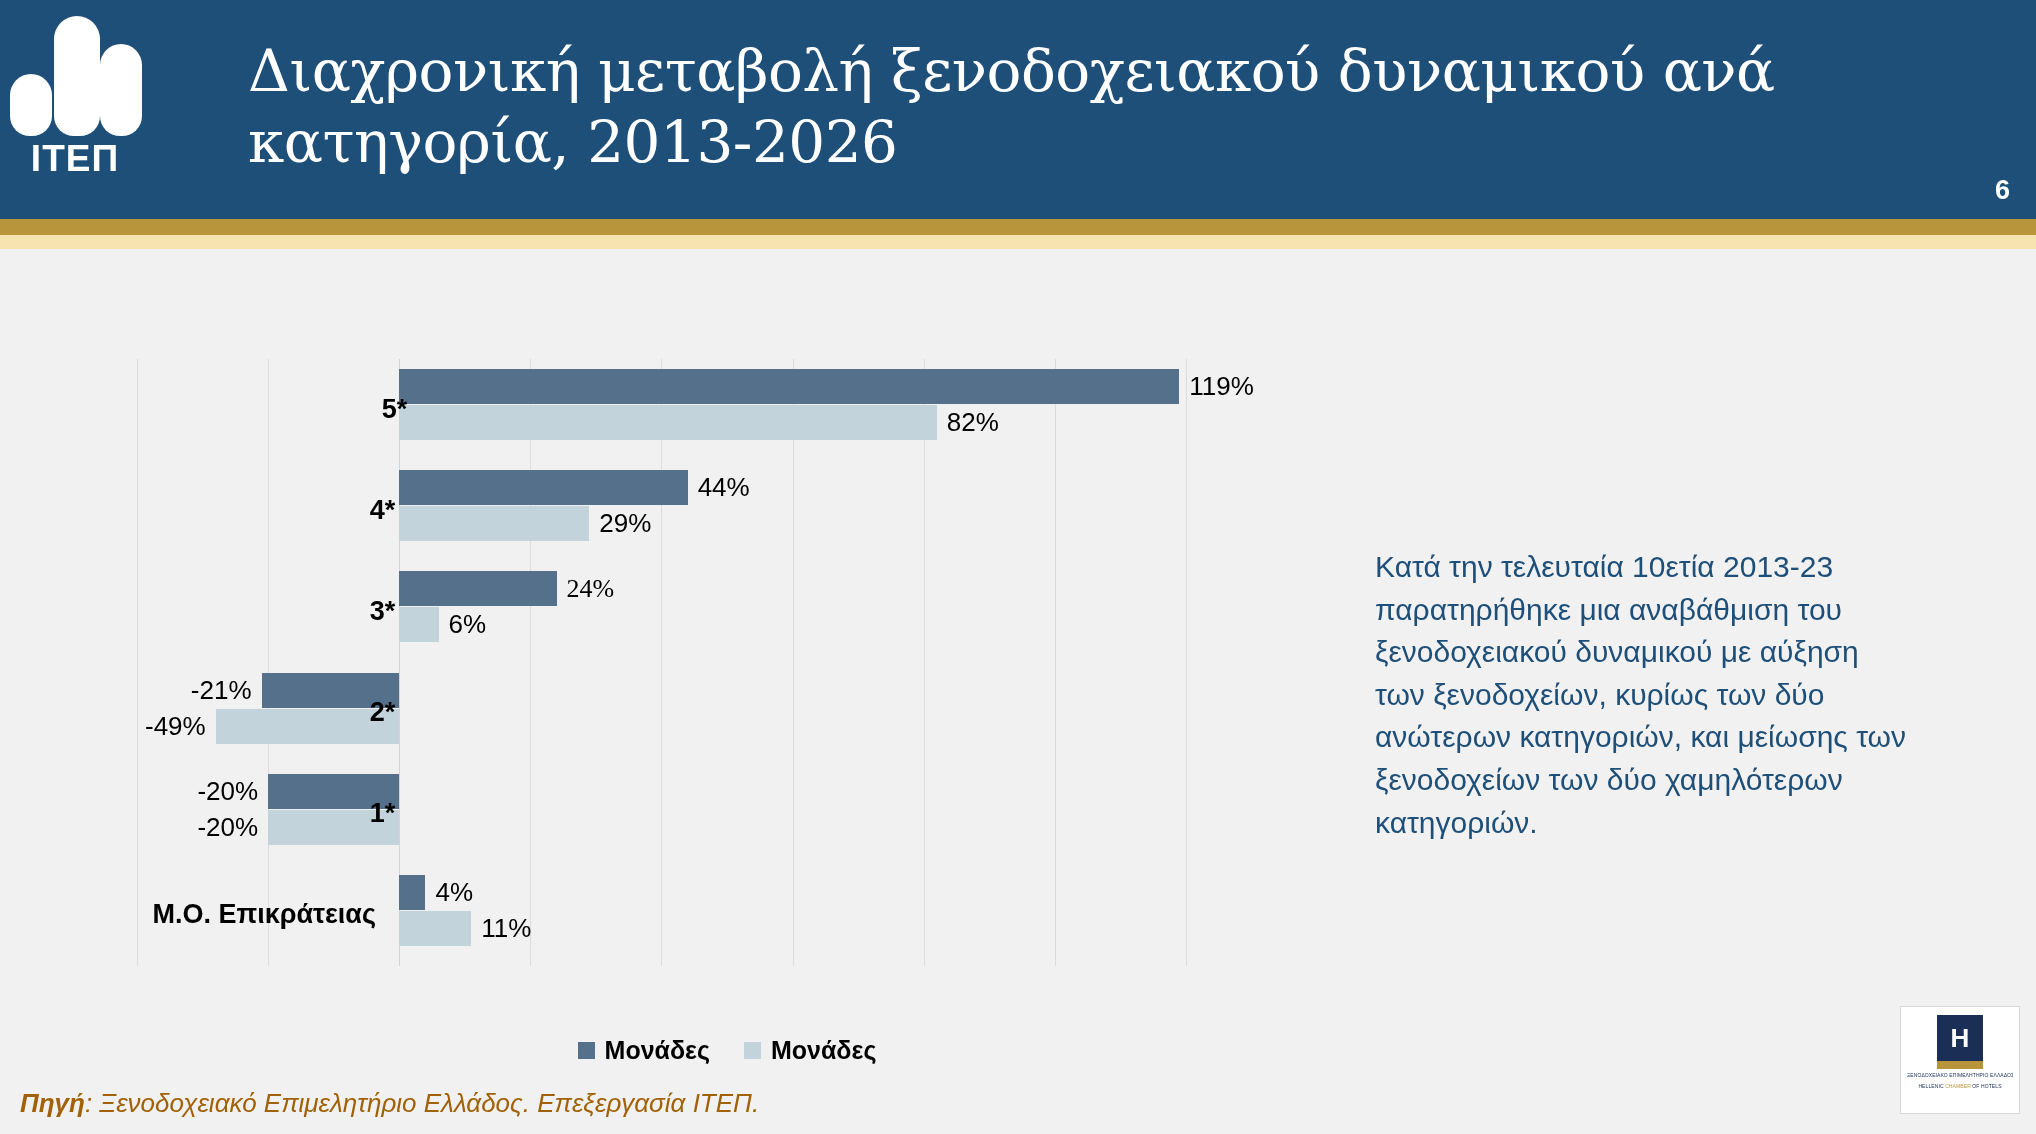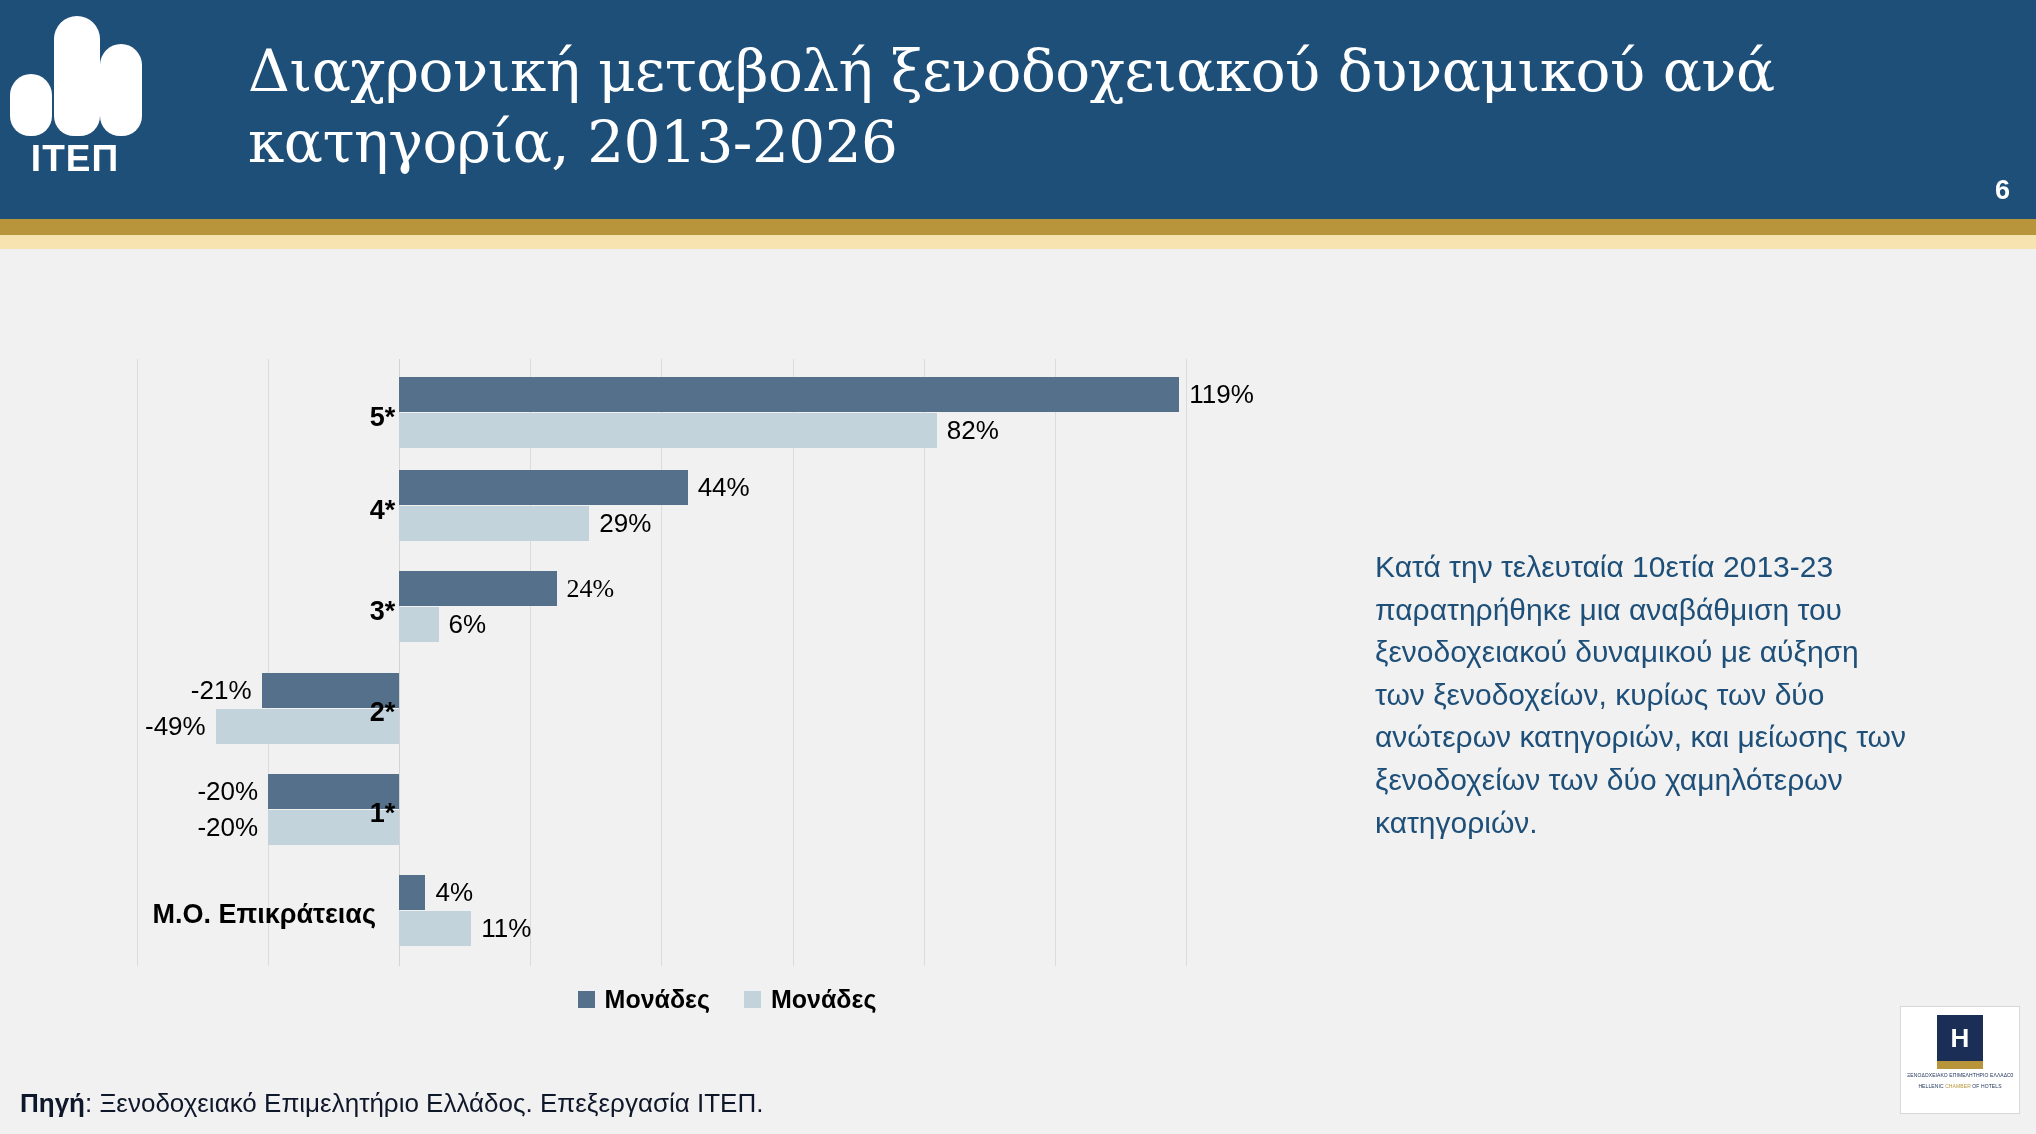--- a/index.html
+++ b/index.html
@@ -148,21 +148,21 @@
     font-weight: 700;
     color: #000000;
     white-space: nowrap;
     text-align: right;
     line-height: 1;
   }
 
   #legend {
     position: absolute;
     left: 137px;
-    top: 736px;
+    top: 787px;
     width: 1180px;
     display: flex;
     justify-content: center;
     align-items: flex-end;
     gap: 34px;
   }
   .legend-item {
     display: flex;
     align-items: center;
     gap: 10px;
@@ -187,21 +187,22 @@
     font-size: 30px;
     line-height: 1.42;
   }
 
   
   #source {
     position: absolute;
     left: 20px;
     top: 1088px;
     font-size: 26px;
-    color: #0f172a;
+    font-style: italic;
+    color: #a16207;
   }
   #source .lbl { font-weight: 700; }
 
   
   #chamber-logo {
     position: absolute;
     right: 16px;
     bottom: 20px;
     width: 120px;
     height: 108px;
@@ -272,21 +273,21 @@
     <div id="plot">
         <div class="gridline" style="left: 0px;"></div>
         <div class="gridline" style="left: 131.111px;"></div>
         <div class="gridline zero" style="left: 262.222px;"></div>
         <div class="gridline" style="left: 393.333px;"></div>
         <div class="gridline" style="left: 524.444px;"></div>
         <div class="gridline" style="left: 655.556px;"></div>
         <div class="gridline" style="left: 786.667px;"></div>
         <div class="gridline" style="left: 917.778px;"></div>
         <div class="gridline" style="left: 1048.89px;"></div>
-        <div class="cat-row" style="top: 8px; height: 101.167px;">
+        <div class="cat-row" style="top: 0px; height: 101.167px; padding-left: 12px;">
           <div class="bar units" style="left: 262.222px; width: 780.111px; background: rgb(85, 112, 138);"></div>
           <div class="bar-value units" style="left: 1052.33px;">119%</div>
           <div class="bar rooms" style="left: 262.222px; width: 537.556px; background: rgb(195, 211, 219);"></div>
           <div class="bar-value rooms" style="left: 809.778px;">82%</div>
           <div class="cat-label" style="right: 921.778px; top: 36.5833px;">5*</div>
         </div>
         <div class="cat-row" style="top: 101.167px; height: 101.167px;">
           <div class="bar units" style="left: 262.222px; width: 288.444px; background: rgb(85, 112, 138);"></div>
           <div class="bar-value units" style="left: 560.667px;">44%</div>
           <div class="bar rooms" style="left: 262.222px; width: 190.111px; background: rgb(195, 211, 219);"></div>

